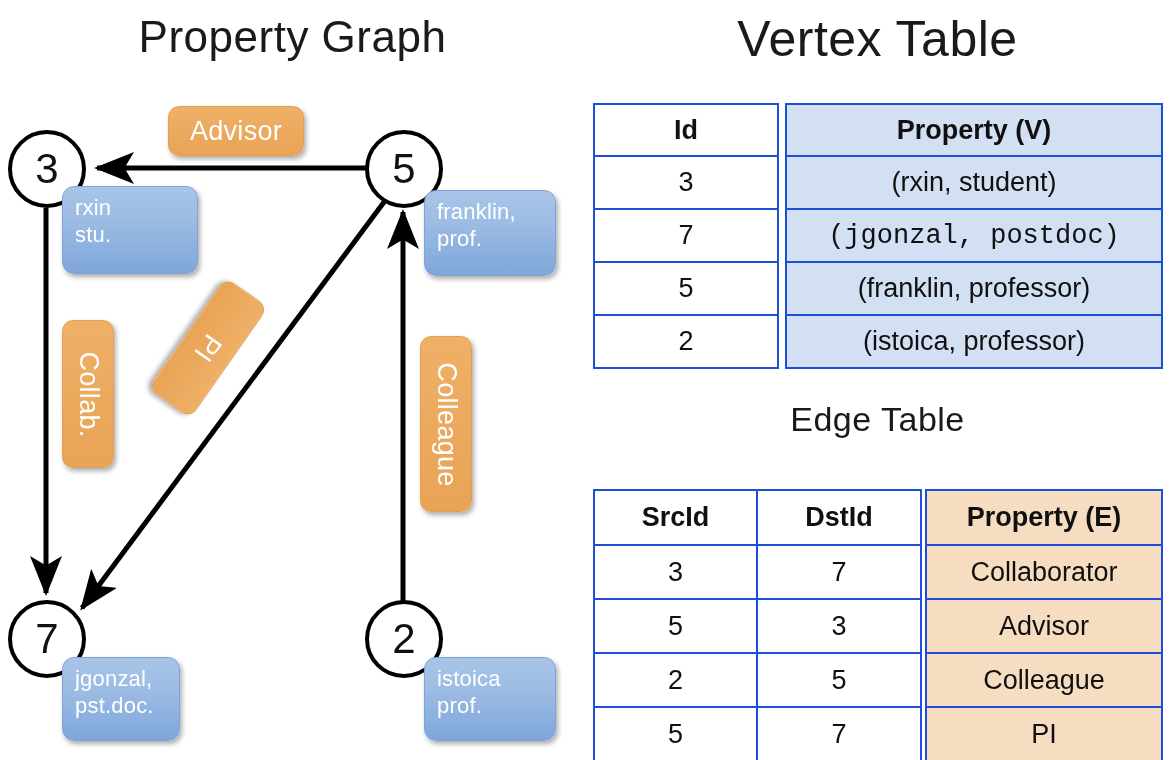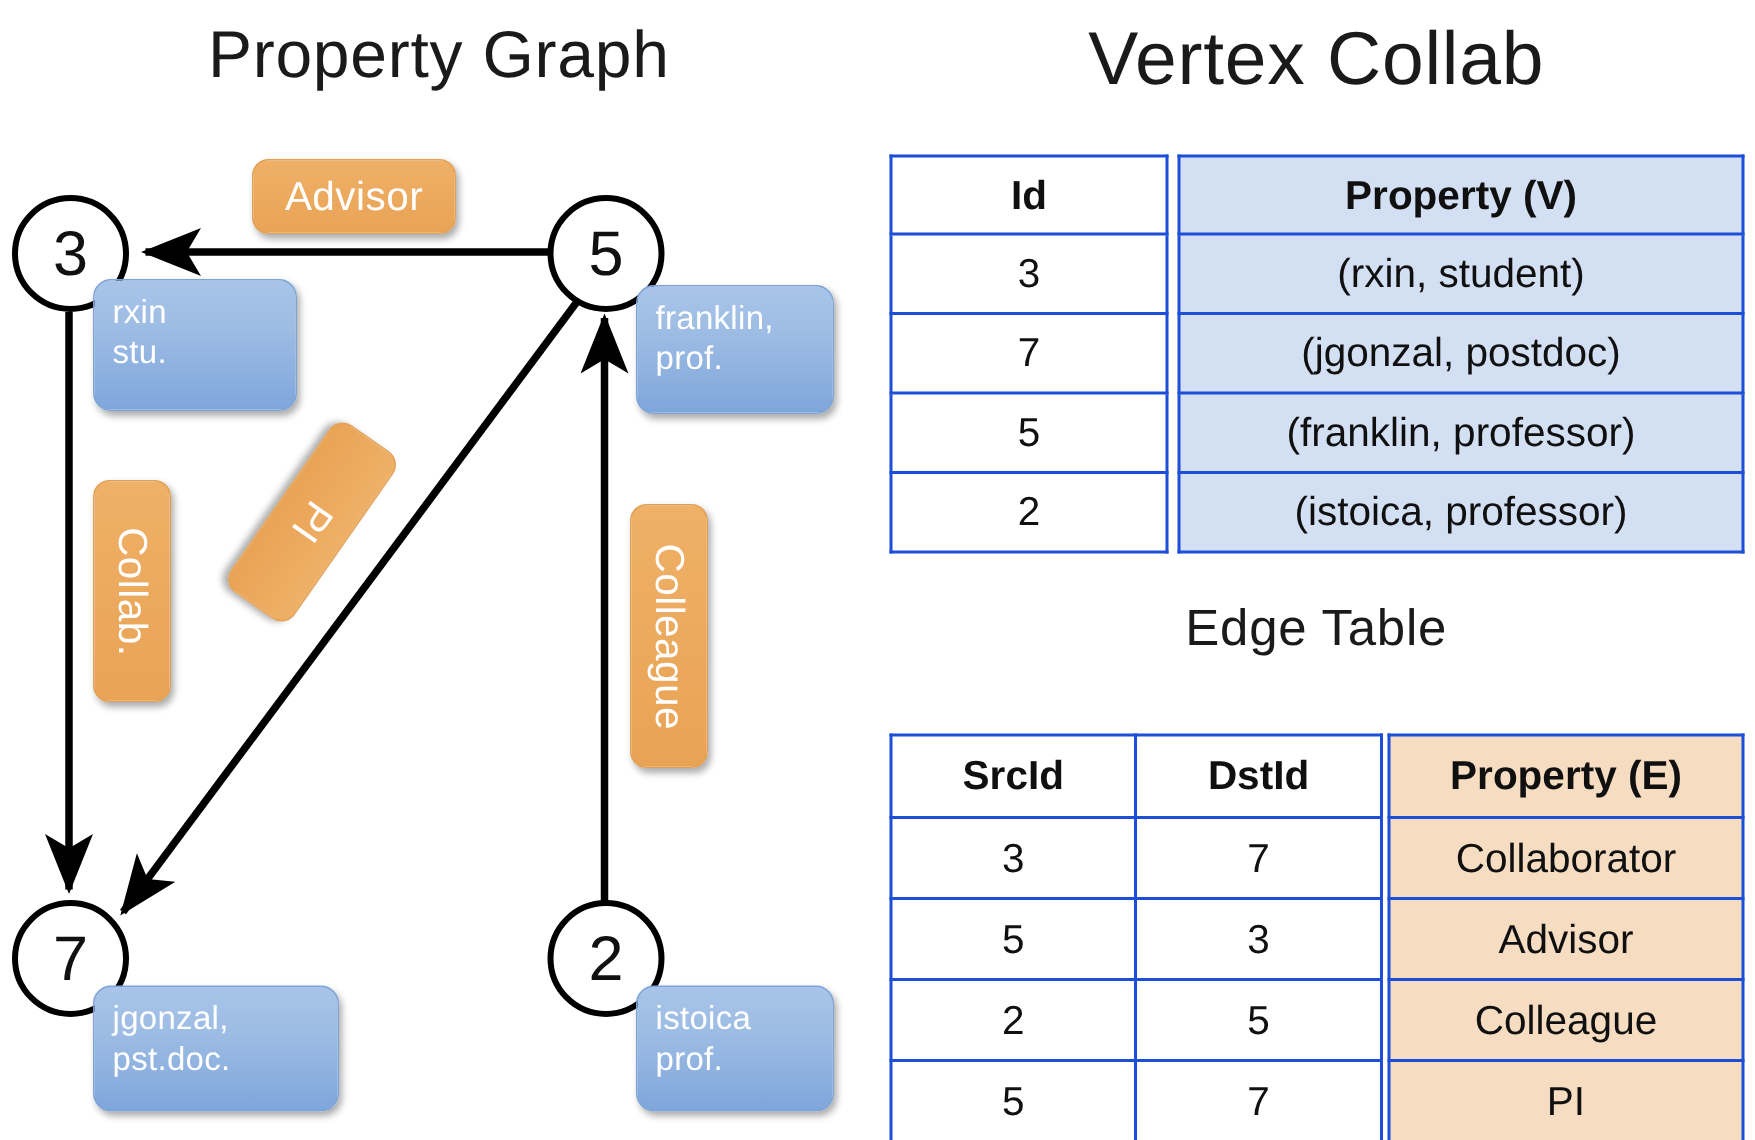--- a/index.html
+++ b/index.html
@@ -134,21 +134,21 @@
     </div>
 
     <div class="vbox" style="left:62px;top:186px;width:136px;height:88px;">
       <div>rxin</div>
       <div>stu.</div>
     </div>
     <div class="vbox" style="left:424px;top:190px;width:132px;height:86px;">
       <div>franklin,</div>
       <div>prof.</div>
     </div>
-    <div class="vbox" style="left:62px;top:657px;width:164px;height:84px;">
+    <div class="vbox" style="left:62px;top:657px;width:118px;height:84px;">
       <div>jgonzal,</div>
       <div>pst.doc.</div>
     </div>
     <div class="vbox" style="left:424px;top:657px;width:132px;height:84px;">
       <div>istoica</div>
       <div>prof.</div>
     </div>
 
     <div class="ebox" style="left:168px;top:106px;width:136px;height:50px;">
       <span>Advisor</span>
@@ -161,21 +161,21 @@
     <div class="ebox rot" style="left:140px;top:322px;width:136px;height:52px;
                 transform:rotate(125deg);transform-origin:50% 50%;">
       <span>PI</span>
     </div>
 
     <div class="ebox vert" style="left:420px;top:336px;width:52px;height:176px;">
       <span>Colleague</span>
     </div>
   </div>
 
-  <div class="title" id="title-vertex-table">Vertex Collab</div>
+  <div class="title" id="title-vertex-table">Vertex Table</div>
 
   <table class="tbl" id="vertex-id-table" style="left:593px;top:103px;width:186px;">
     <thead>
       <tr>
         <th style="height:52px;">Id</th>
       </tr>
     </thead>
     <tbody>
       <tr>
         <td style="height:53px;">3</td>
@@ -196,21 +196,21 @@
     <thead>
       <tr>
         <th class="blue-cell" style="height:52px;">Property (V)</th>
       </tr>
     </thead>
     <tbody>
       <tr>
         <td class="blue-cell" style="height:53px;">(rxin, student)</td>
       </tr>
       <tr>
-        <td class="blue-cell" style="height:53px;">(jgonzal, postdoc)</td>
+        <td class="blue-cell" style="height:53px;font-family:Liberation Mono, monospace;">(jgonzal, postdoc)</td>
       </tr>
       <tr>
         <td class="blue-cell" style="height:53px;">(franklin, professor)</td>
       </tr>
       <tr>
         <td class="blue-cell" style="height:53px;">(istoica, professor)</td>
       </tr>
     </tbody>
   </table>
 

